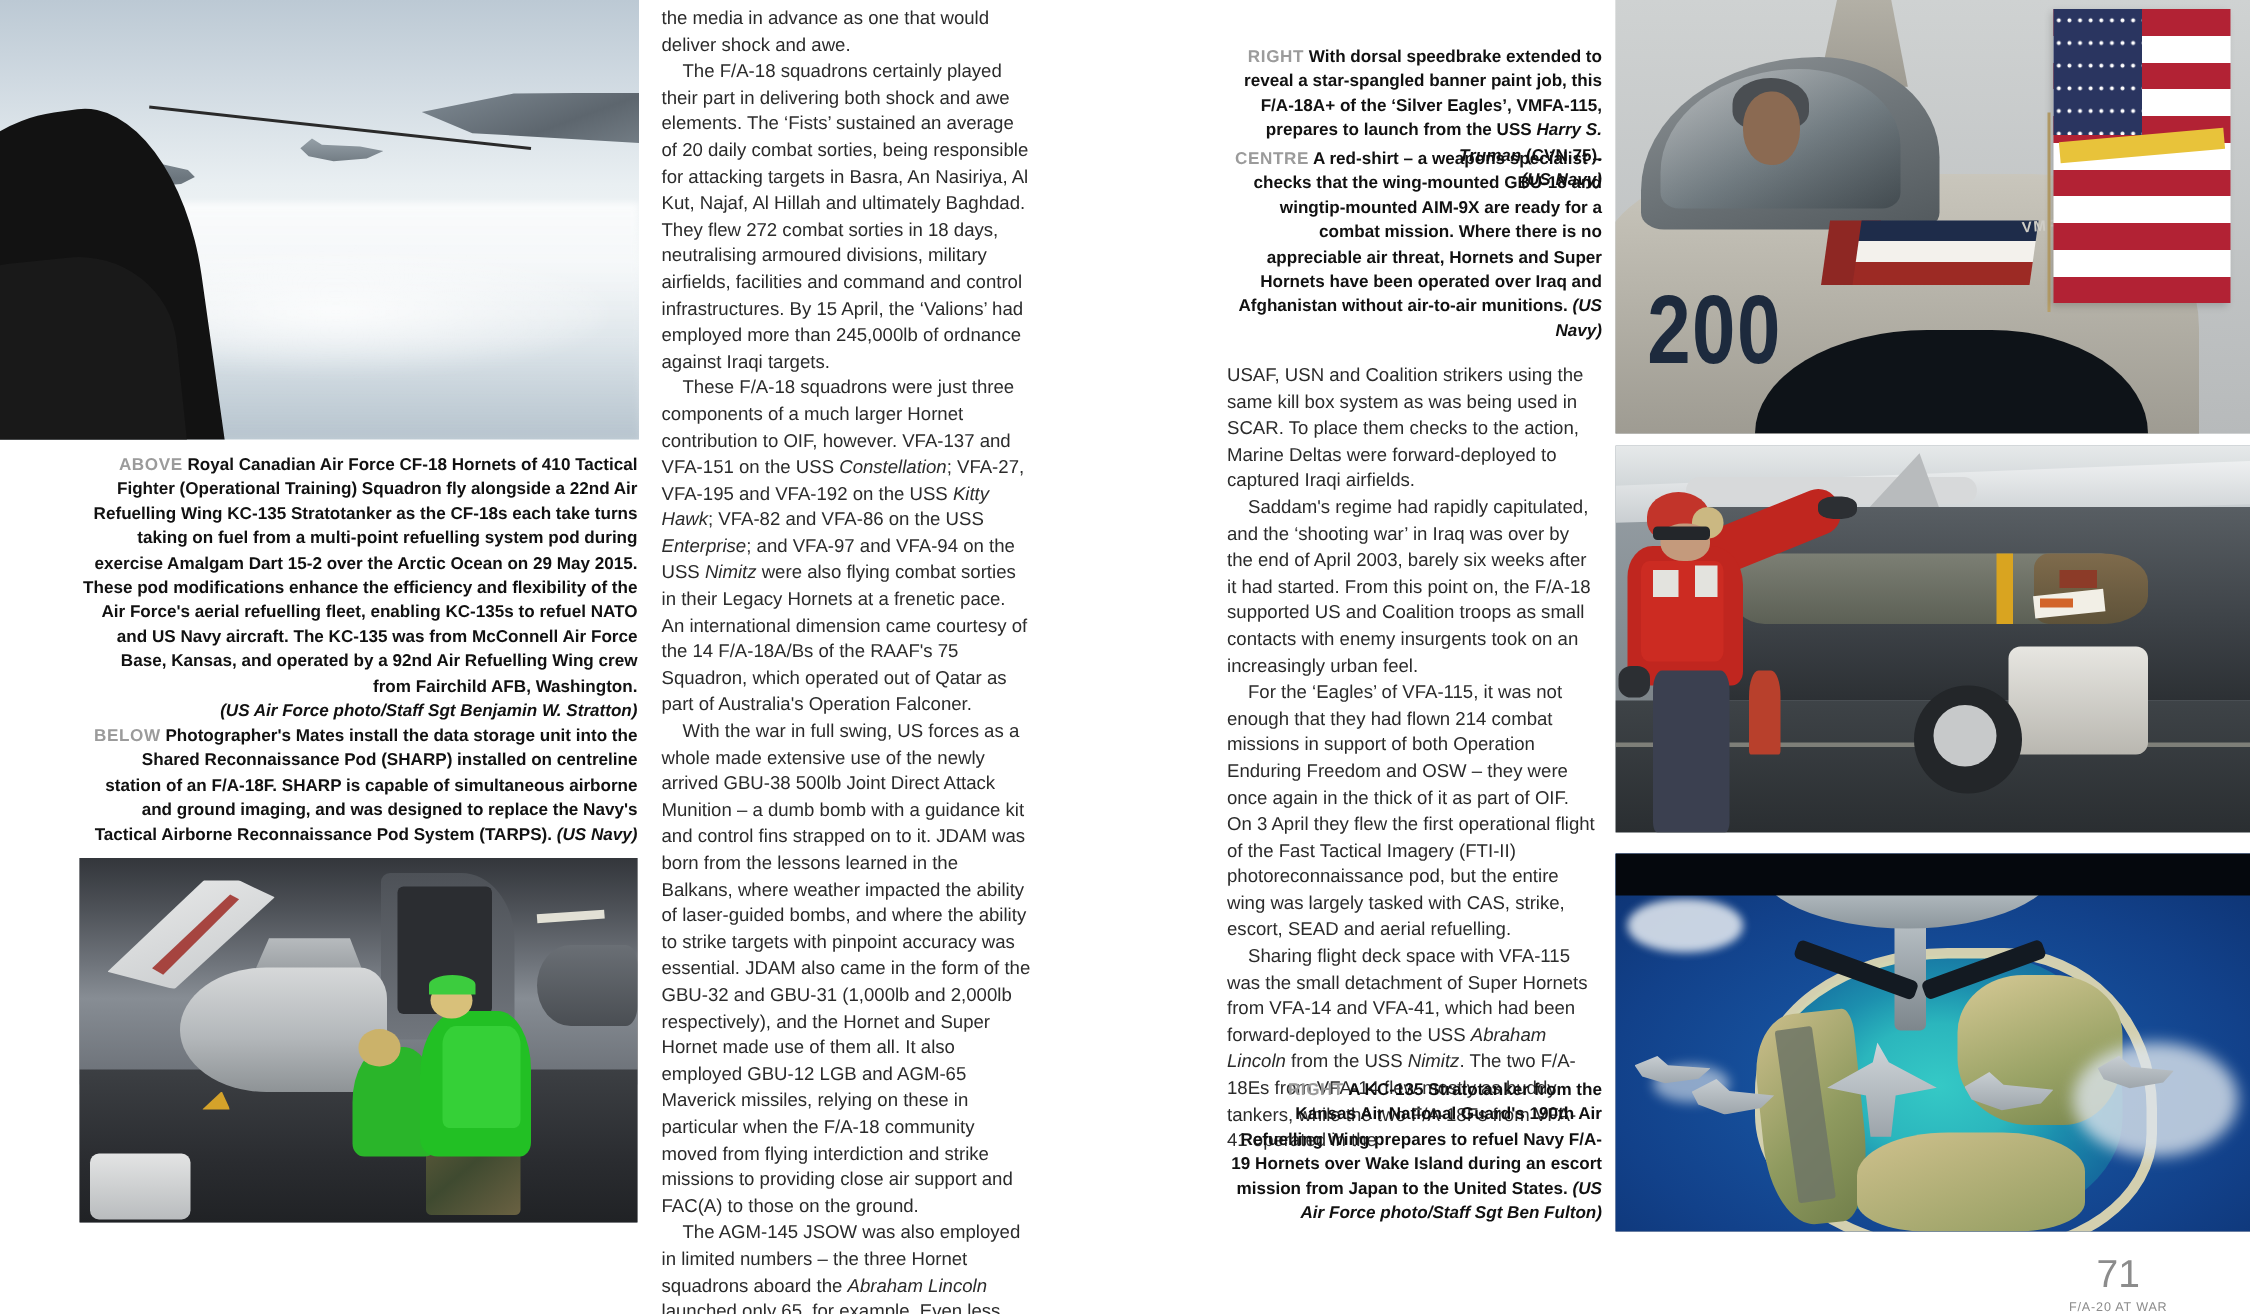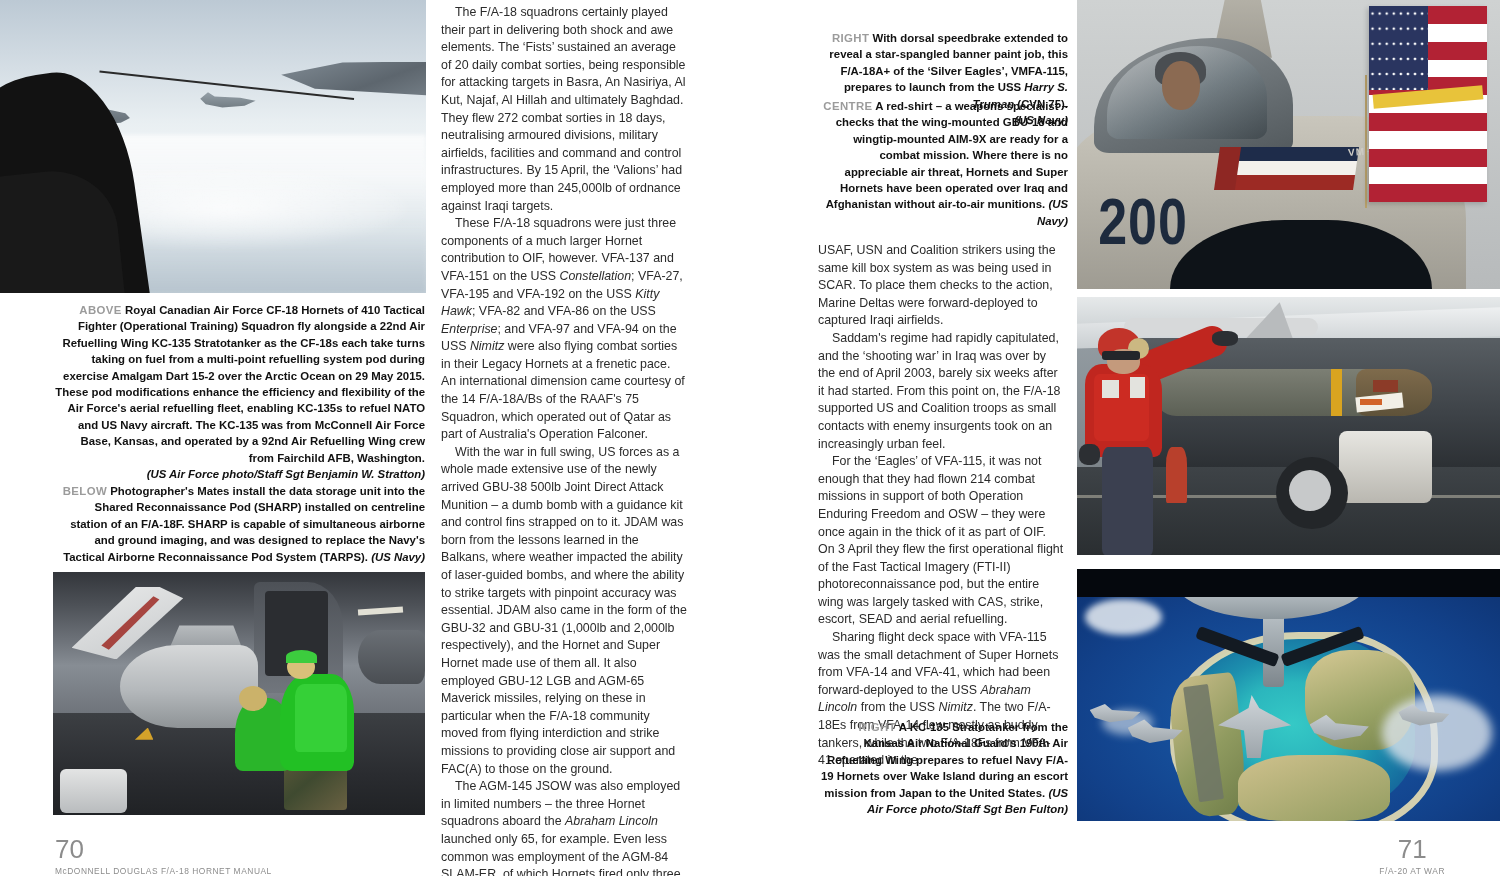--- a/index.html
+++ b/index.html
@@ -252,26 +252,23 @@
       <div class="shirtA"></div>
       <div class="helmA"></div>
       <div class="shirtB"></div>
       <div class="vestB"></div>
       <div class="helmB"></div>
       <div class="capB"></div>
       <div class="gear"></div>
     </div>
   </div>
 
-  <div class="folio" style="left:55px;top:836px;">
-    <div class="num">70</div>
-    <div class="run">McDONNELL DOUGLAS F/A-18 HORNET MANUAL</div>
-  </div>
 
   <div class="body-col" style="left:441px;top:4px;width:246px;">
+    <p>the media in advance as one that would deliver shock and awe.</p>
     <p class="ind">The F/A-18 squadrons certainly played their part in delivering both shock and awe elements. The ‘Fists’ sustained an average of 20 daily combat sorties, being responsible for attacking targets in Basra, An Nasiriya, Al Kut, Najaf, Al Hillah and ultimately Baghdad. They flew 272 combat sorties in 18 days, neutralising armoured divisions, military airfields, facilities and command and control infrastructures. By 15 April, the ‘Valions’ had employed more than 245,000lb of ordnance against Iraqi targets.</p>
     <p class="ind">These F/A-18 squadrons were just three components of a much larger Hornet contribution to OIF, however. VFA-137 and VFA-151 on the USS <em>Constellation</em>; VFA-27, VFA-195 and VFA-192 on the USS <em>Kitty Hawk</em>; VFA-82 and VFA-86 on the USS <em>Enterprise</em>; and VFA-97 and VFA-94 on the USS <em>Nimitz</em> were also flying combat sorties in their Legacy Hornets at a frenetic pace. An international dimension came courtesy of the 14 F/A-18A/Bs of the RAAF's 75 Squadron, which operated out of Qatar as part of Australia's Operation Falconer.</p>
     <p class="ind">With the war in full swing, US forces as a whole made extensive use of the newly arrived GBU-38 500lb Joint Direct Attack Munition – a dumb bomb with a guidance kit and control fins strapped on to it. JDAM was born from the lessons learned in the Balkans, where weather impacted the ability of laser-guided bombs, and where the ability to strike targets with pinpoint accuracy was essential. JDAM also came in the form of the GBU-32 and GBU-31 (1,000lb and 2,000lb respectively), and the Hornet and Super Hornet made use of them all. It also employed GBU-12 LGB and AGM-65 Maverick missiles, relying on these in particular when the F/A-18 community moved from flying interdiction and strike missions to providing close air support and FAC(A) to those on the ground.</p>
     <p class="ind">The AGM-145 JSOW was also employed in limited numbers – the three Hornet squadrons aboard the <em>Abraham Lincoln</em> launched only 65, for example. Even less common was employment of the AGM-84 SLAM-ER, of which Hornets fired only three during the entire war.</p>
 
   </div>
 
   <div class="cap" style="left:818px;top:6px;width:250px;margin-top:24px;">
     <span class="lbl">RIGHT</span>
     <span>With dorsal speedbrake extended to reveal a star-spangled banner paint job, this F/A-18A+ of the ‘Silver Eagles’, VMFA-115, prepares to launch from the USS <em>Harry S. Truman</em> (CVN 75).</span><br>

